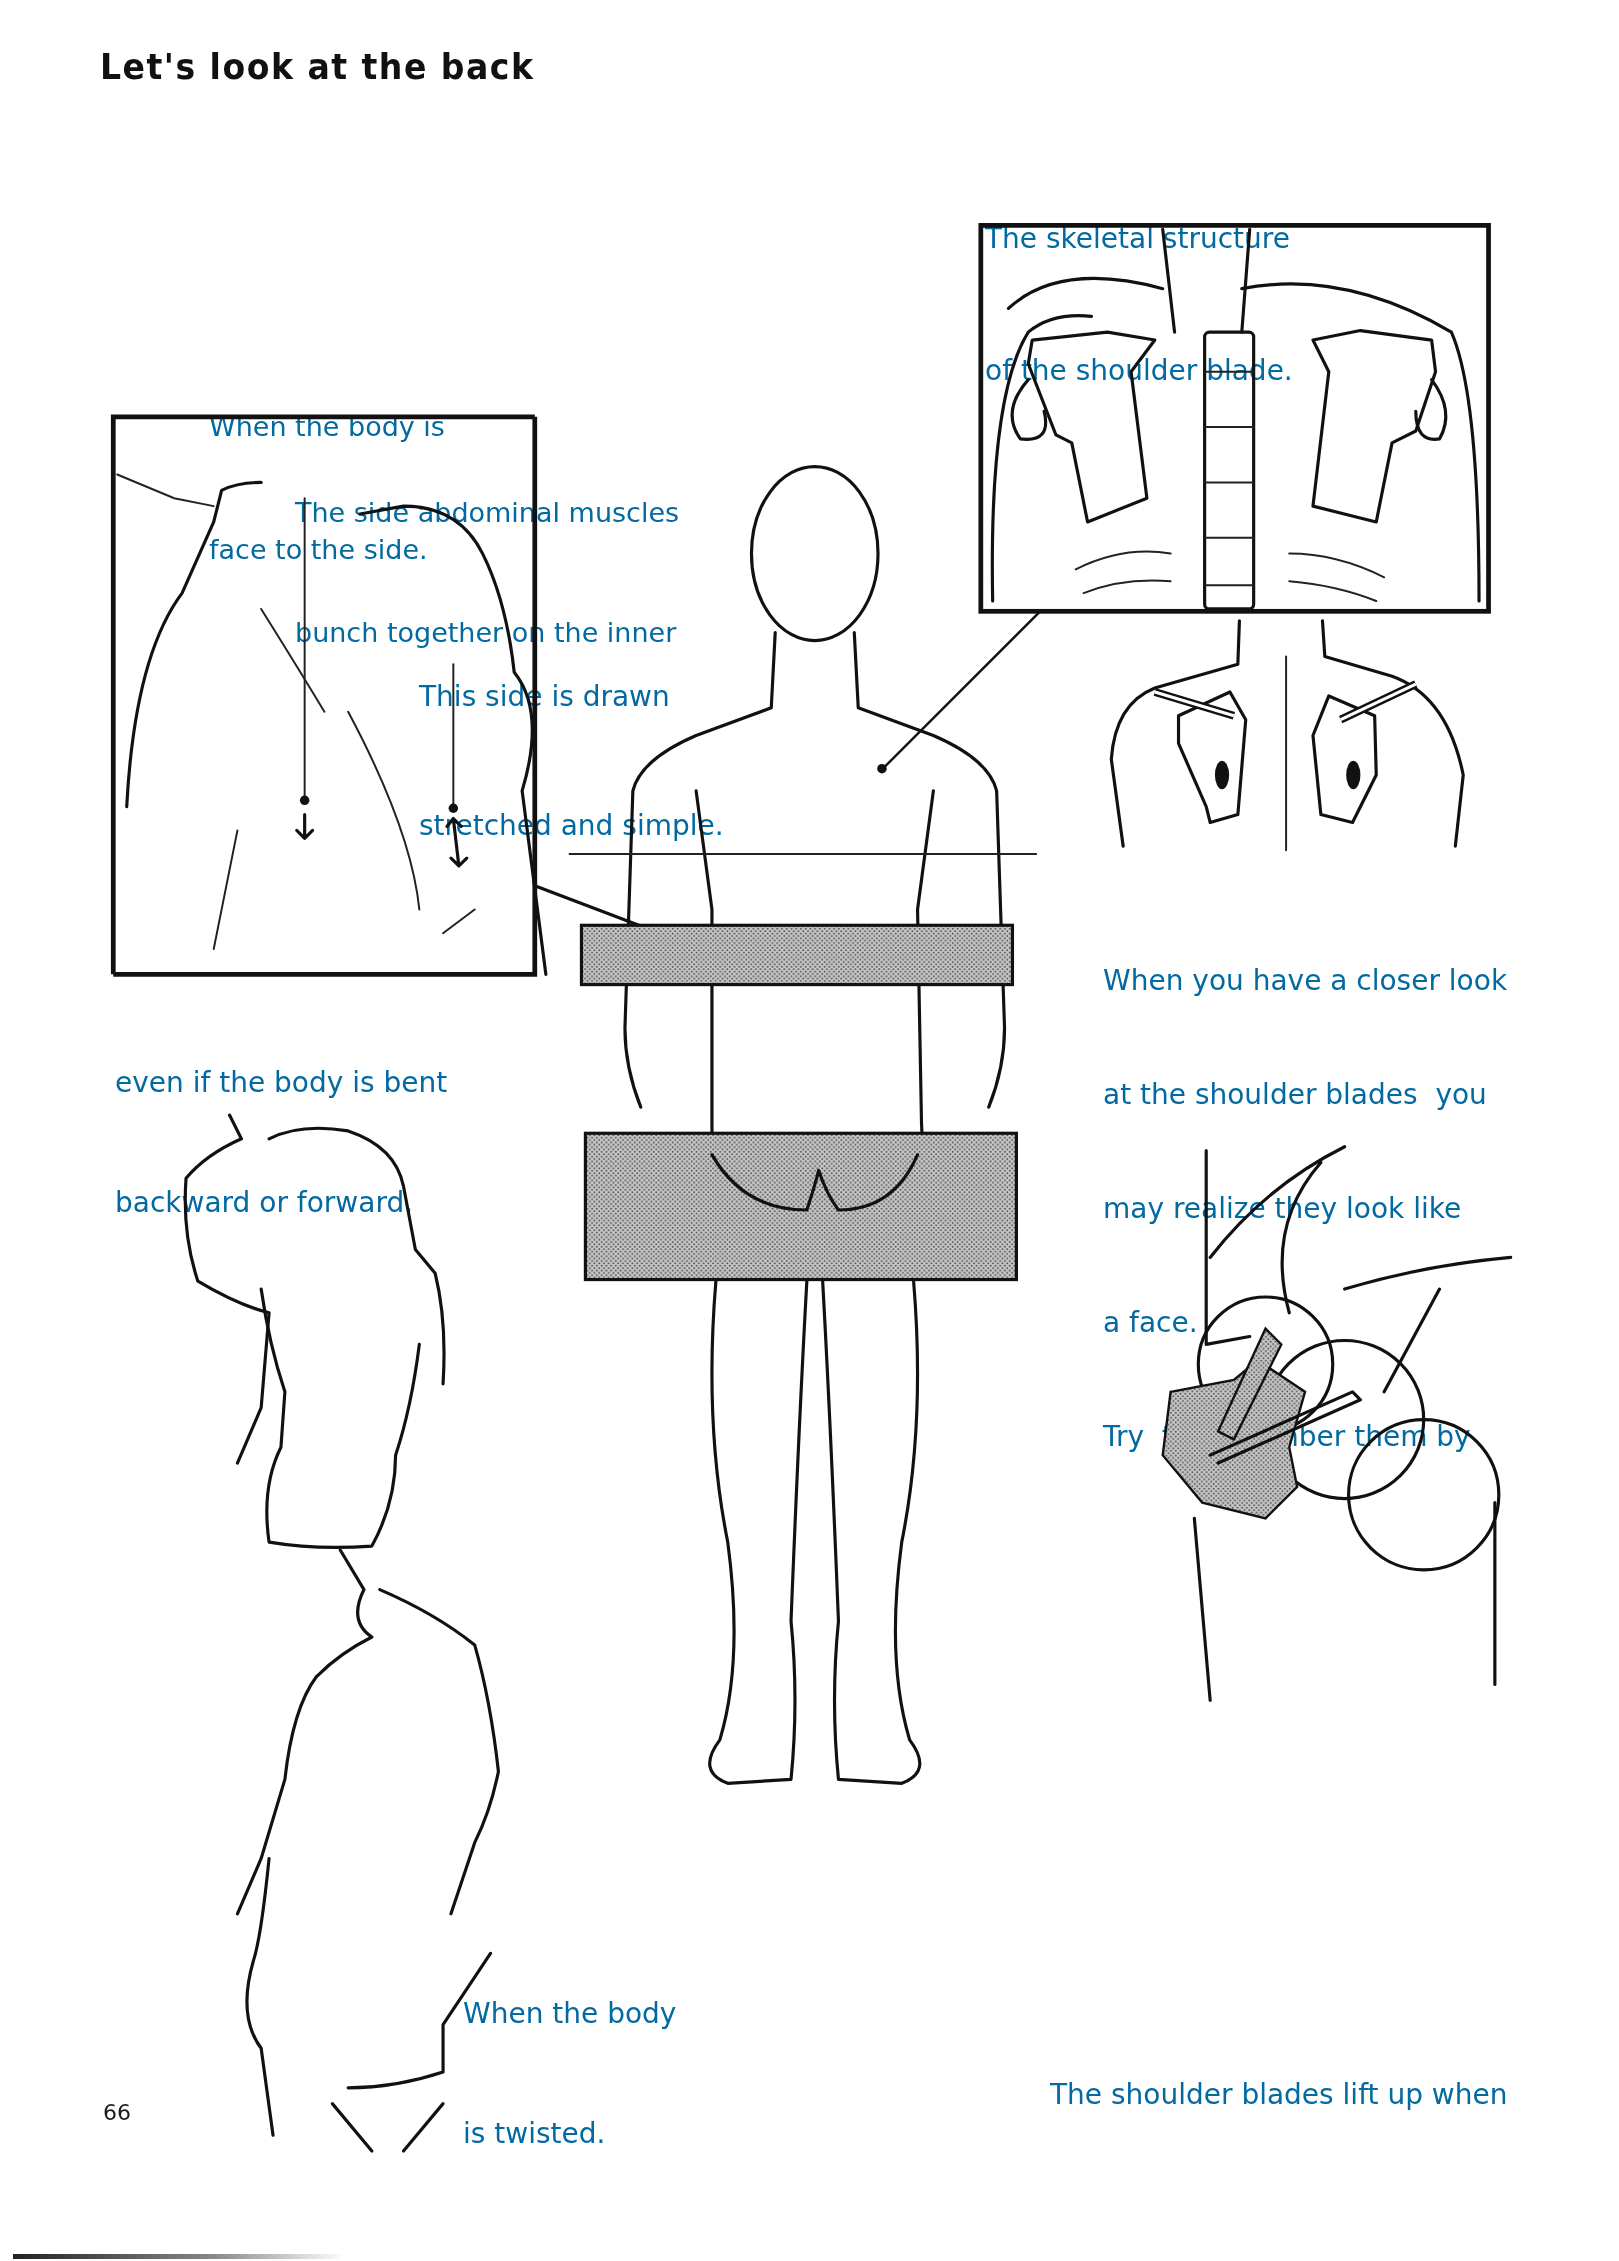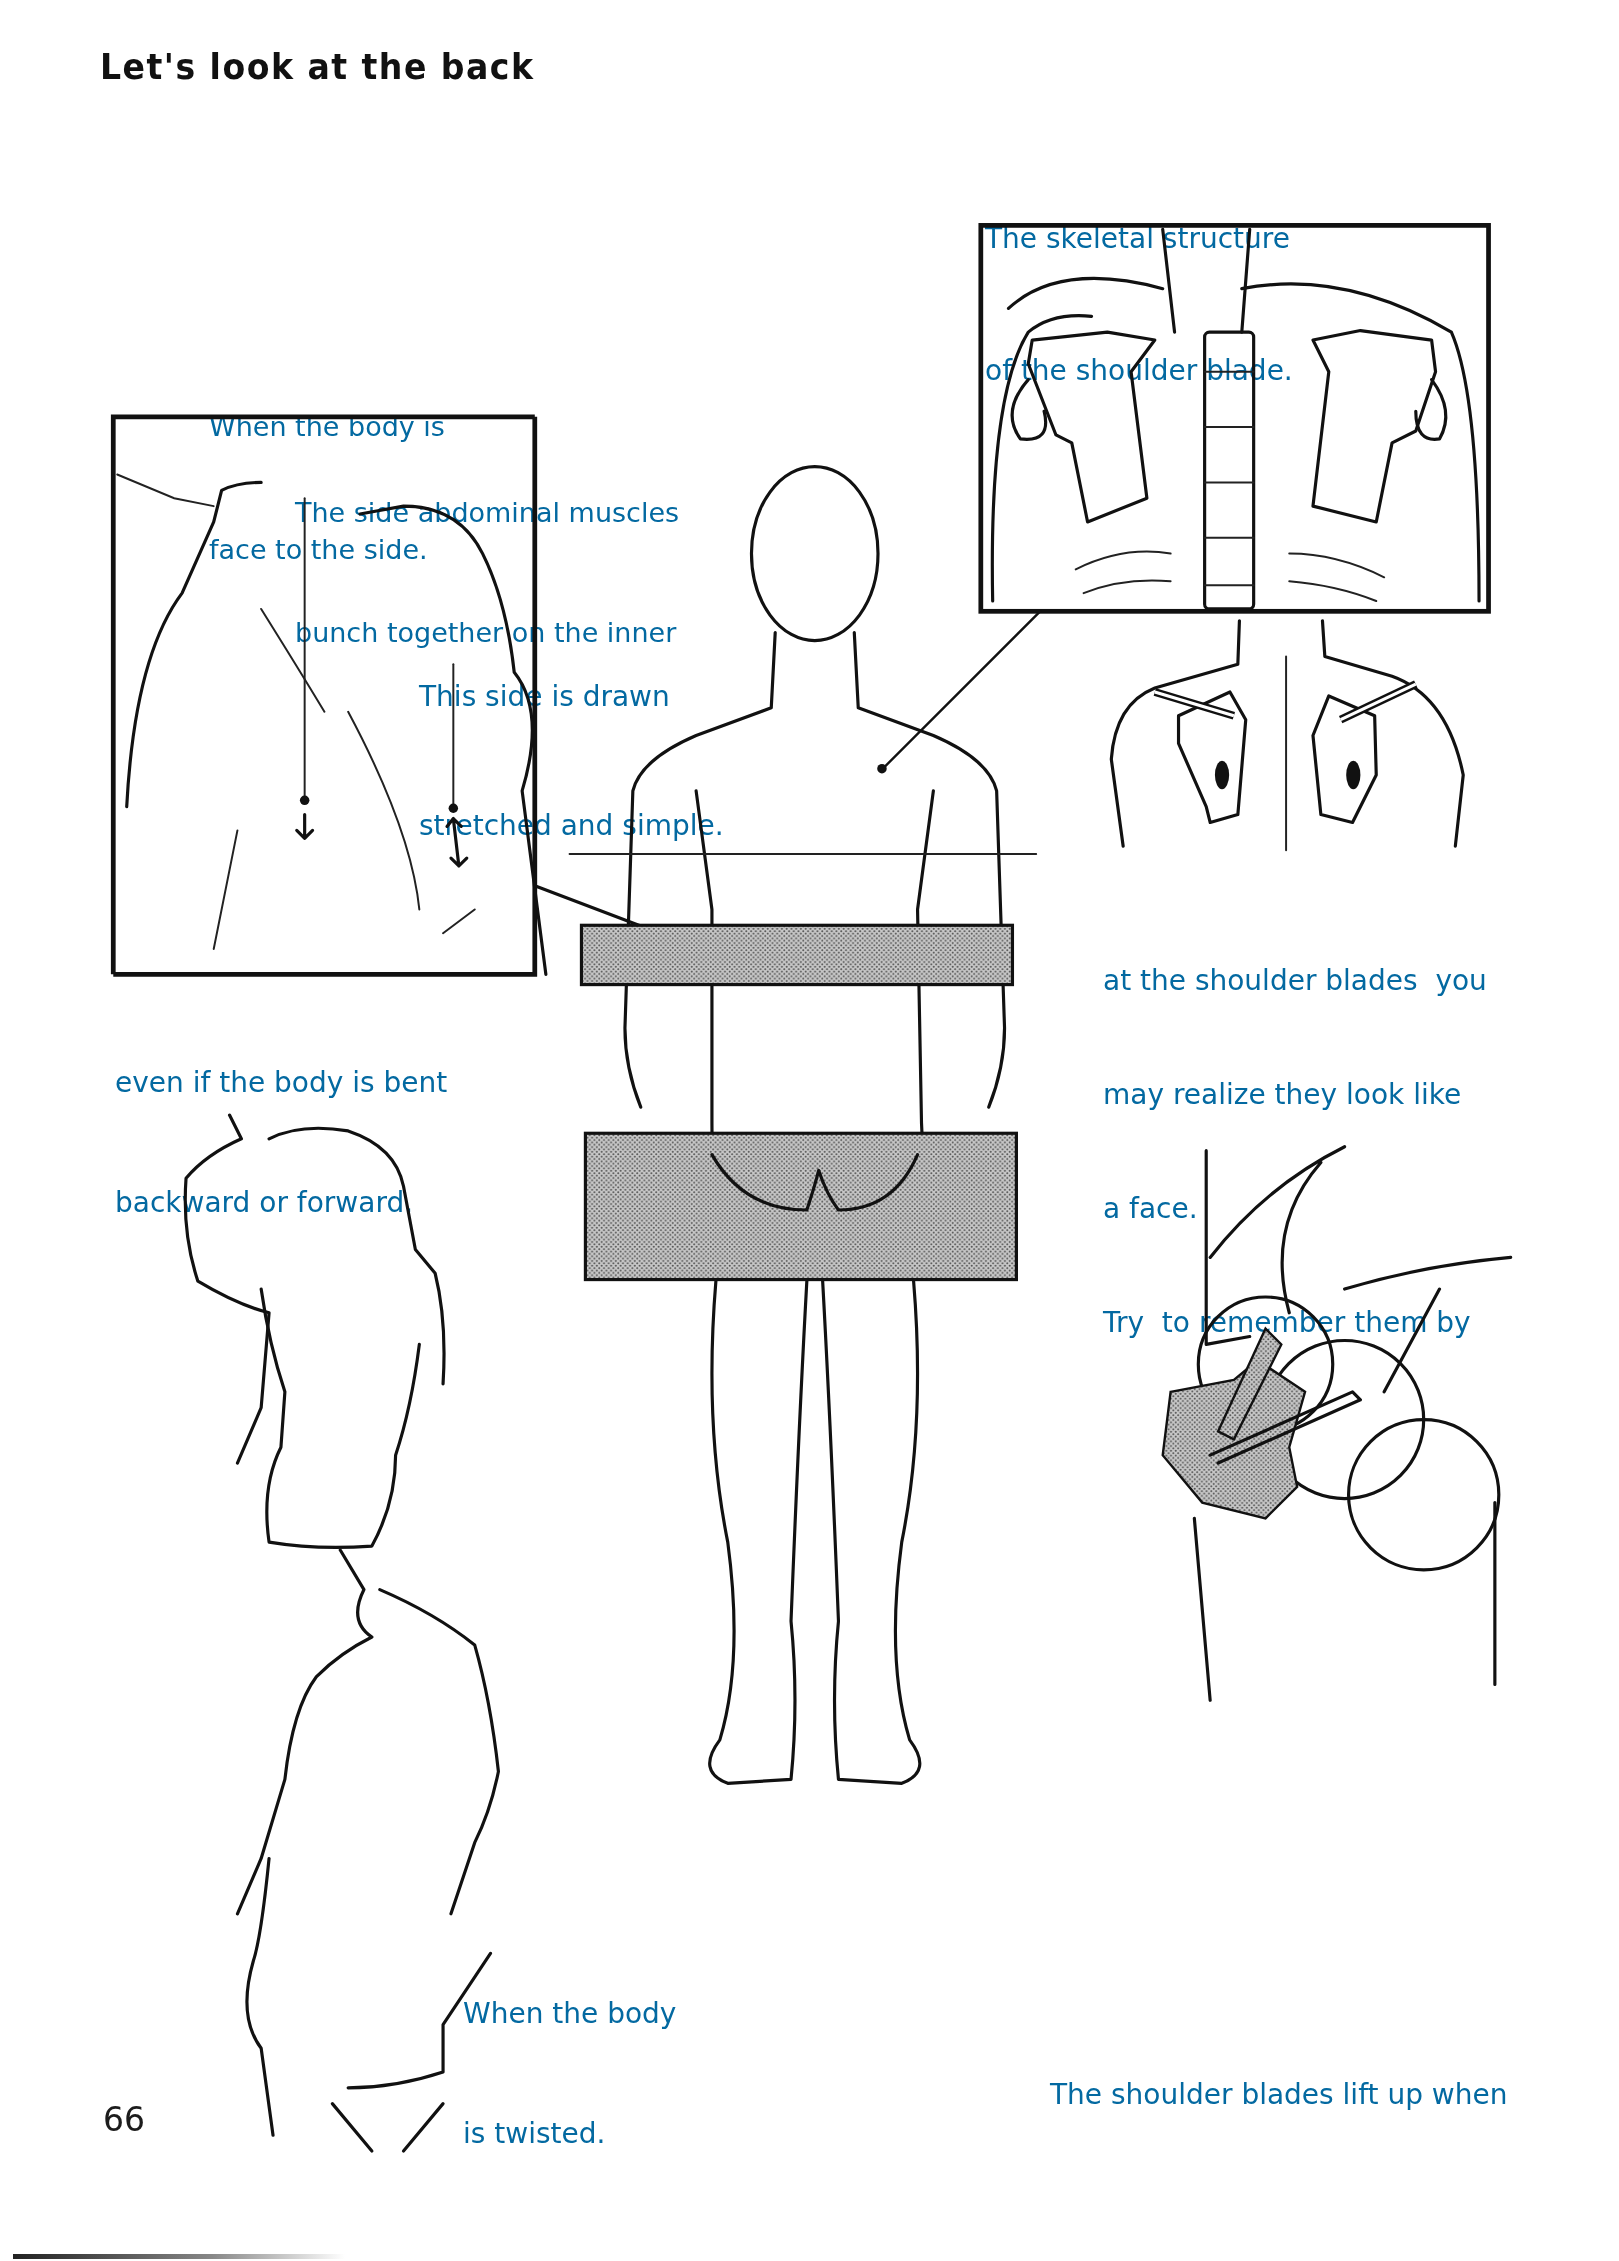--- a/index.html
+++ b/index.html
@@ -2,21 +2,21 @@
 <html style="font-size:12.7px"><head>
 <meta charset="utf-8">
 <style>
   html, body { margin:0; padding:0; background:#ffffff; }
   body { width:1620px; height:2261px; position:relative; overflow:hidden;
          font-family:"DejaVu Sans", sans-serif; color:#1a1a1a; }
   .abs { position:absolute; }
   .title { left:100px; top:46px; font-family:"DejaVu Sans", sans-serif; font-weight:bold;
            font-size:36px; letter-spacing:1.6px; color:#111; transform:scaleX(0.92); transform-origin:left top; }
   .cap { font-size:28px; line-height:44px; color:#0369a1; white-space:pre; }
-  .page-num { left:103px; top:2100px; font-size:33px; color:#1c1c1c; }
+  .page-num { left:103px; top:2100px; font-size:22px; color:#1c1c1c; }
   .bottom-bar { left:12.7px; top:2254px; width:332px; height:4.7px;
                 background:linear-gradient(90deg,#222,#888 60%,#fff); }
   svg { position:absolute; left:0; top:0; }
   .ln { fill:none; stroke:#111; stroke-width:4; stroke-linecap:round; stroke-linejoin:round; }
   .thin { fill:none; stroke:#222; stroke-width:2.5; stroke-linecap:round; }
   .box { fill:none; stroke:#111; stroke-width:6; }
 </style>
 </head>
 <body>
 
@@ -41,20 +41,21 @@
   <div>This side is drawn</div>
   <div>stretched and simple.</div>
 </div>
 
 <div class="abs cap" style="left:115px;top:983px;font-size:28px;line-height:40px;">
   <div>even if the body is bent</div>
   <div>backward or forward.</div>
 </div>
 
 <div class="abs cap" style="left:1103px;top:886px;font-size:28px;line-height:38px;">
+  <div>When you have a closer look</div>
   <div>at the shoulder blades  you</div>
   <div>may realize they look like</div>
   <div>a face.</div>
   <div>Try  to remember them by</div>
 </div>
 
 <div class="abs cap" style="left:463px;top:1914px;font-size:28px;line-height:40px;">
   <div>When the body</div>
   <div>is twisted.</div>
 </div>

